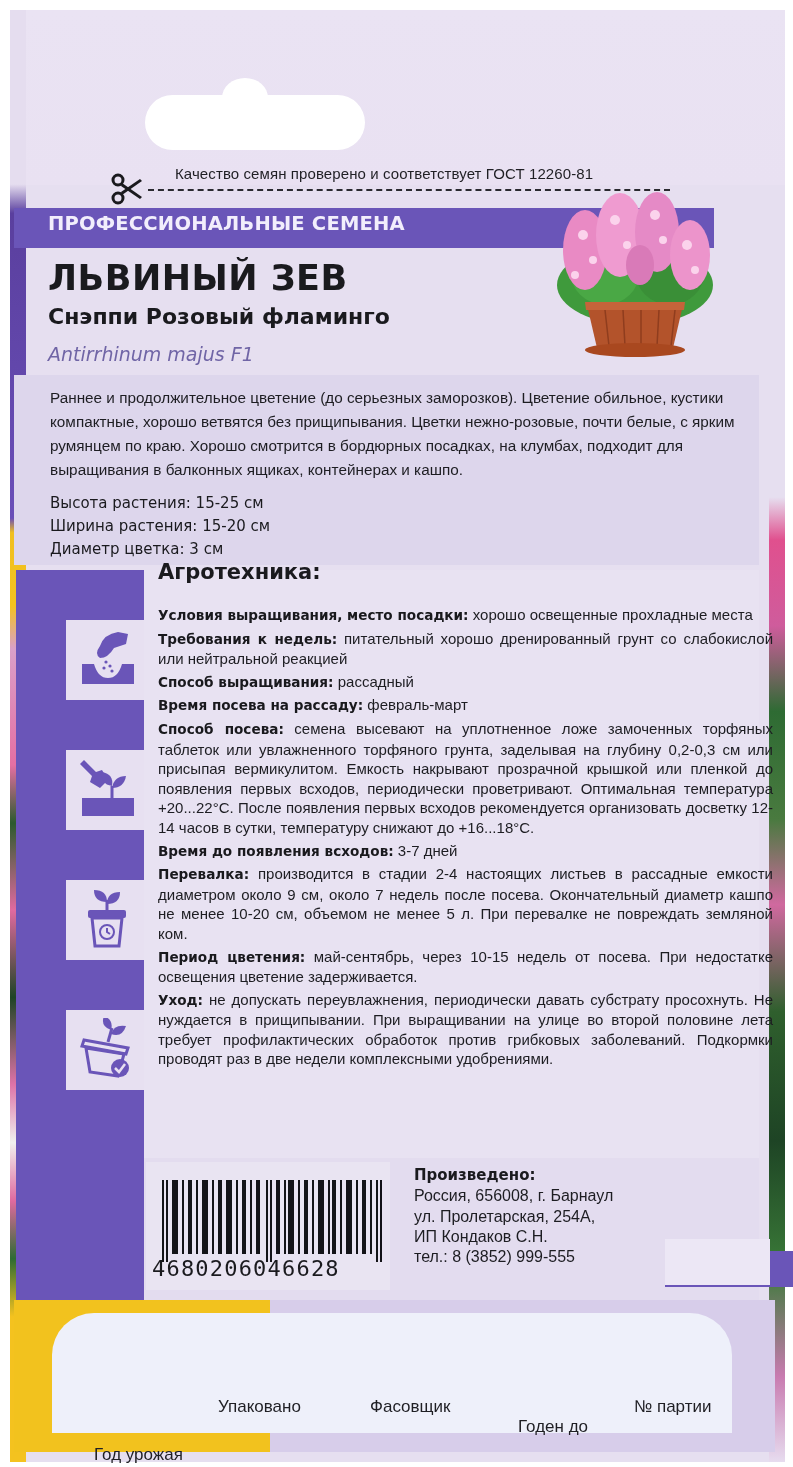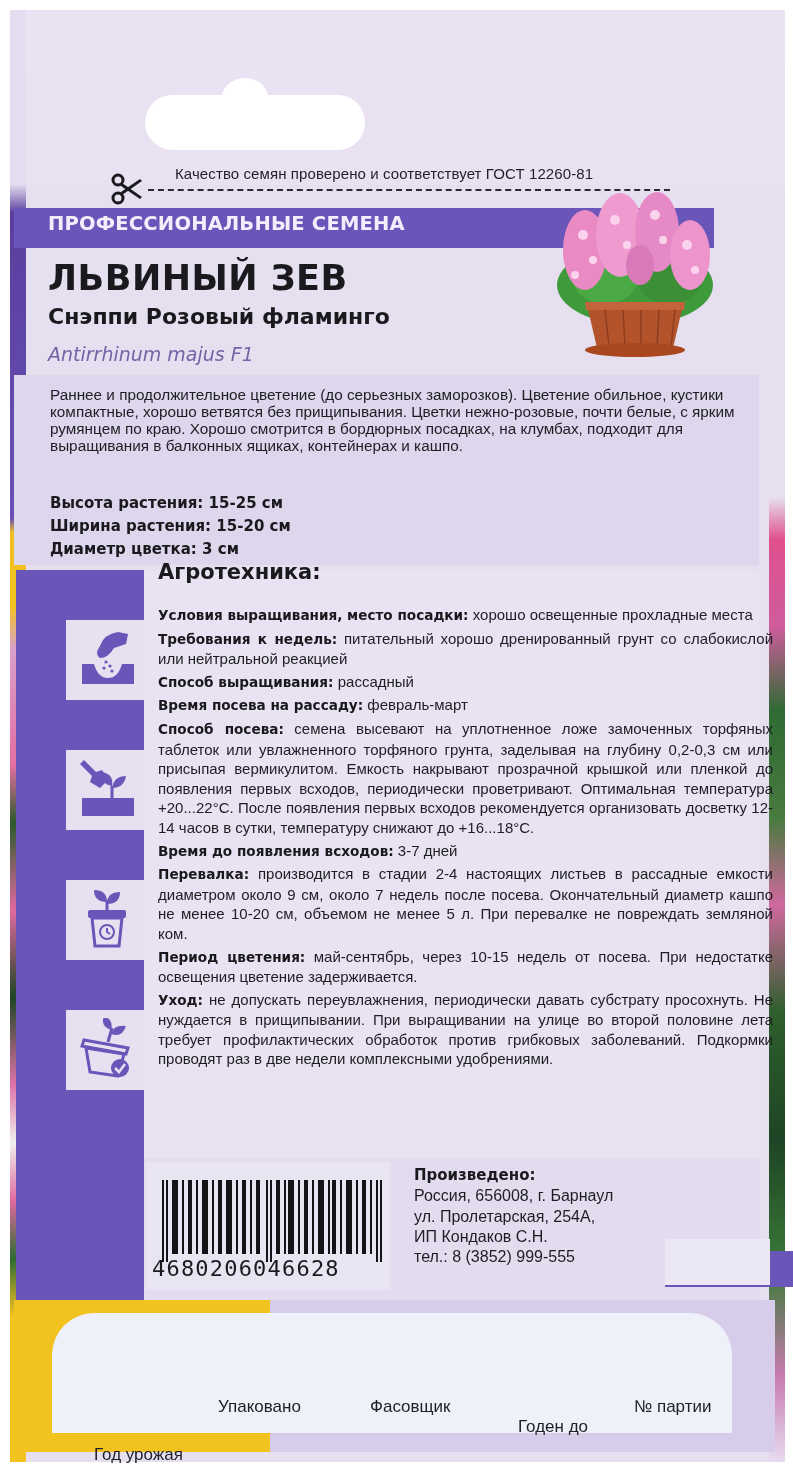--- a/index.html
+++ b/index.html
@@ -69,25 +69,25 @@
   }
 
   .flower-img { position: absolute; left: 545px; top: 190px; width: 180px; height: 170px; }
 
   .desc-block {
     position: absolute; left: 14px; top: 375px; width: 745px; height: 190px;
     background: #ddd6ec;
   }
   .desc {
     position: absolute; left: 50px; top: 386px; width: 700px;
-    font-size: 15.3px; line-height: 17px; color: #1d1d22;
+    font-size: 15.3px; line-height: 24px; color: #1d1d22;
   }
   .spec {
     position: absolute; left: 50px; width: 500px;
-    font-family: "DejaVu Sans", sans-serif; font-weight: bold;
+    font-family: "DejaVu Sans", sans-serif; font-weight: normal;
     font-size: 15px; color: #1a1a1e;
   }
 
   
   .icon-strip {
     position: absolute; left: 16px; top: 570px; width: 128px; height: 730px;
     background: #6a55b8;
   }
   .icon-box {
     position: absolute; left: 50px; width: 82px; height: 80px;

